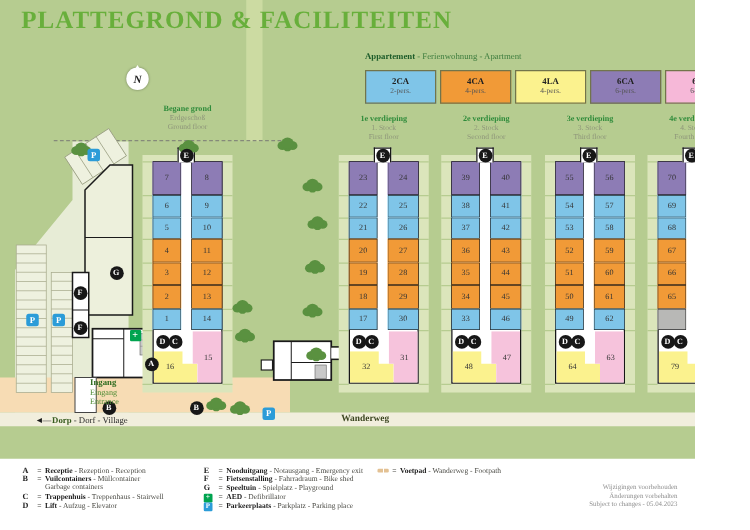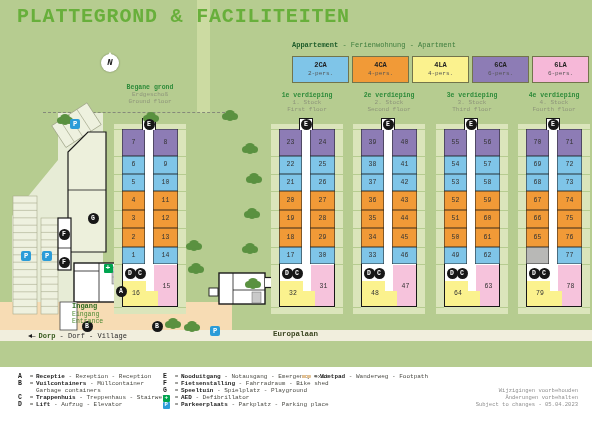--- a/index.html
+++ b/index.html
@@ -1,17 +1,17 @@
 <!DOCTYPE html>
 <html style="--map-green: #b6cc90; --panel: #dbe5bb; --park: #e7ecd6; --unit-purple: #8d7cb5; --unit-blue: #7fc5e8; --unit-orange: #f19a37; --unit-yellow: #fbf28e; --unit-pink: #f6c3dc; --unit-gray: #b8b8b6; --road: #f1eedd; --path-tan: #f7dcb4; --badge-black: #171717; --parking-blue: #2b9cd8; --aed-green: #00a44f; --title-green: #68af3b;"><head>
 <meta charset="utf-8">
 <style>
   html,body{margin:0;padding:0;}
   .stage{position:relative;width:556px;height:424px;overflow:hidden;
-    background:var(--map-green,#b6cc90);font-family:Liberation Mono, monospace;padding-left:36px;}
+    background:var(--map-green,#b6cc90);font-family:Liberation Serif, serif;}
   .abs{position:absolute;}
   
   .title{left:17px;top:5px;font-size:20px;font-weight:bold;letter-spacing:.8px;color:var(--title-green,#68af3b);}
   .subtitle{left:18px;top:36px;font-size:11px;color:#2b2b2b;}
   .compass{left:101px;top:54px;width:18px;height:18px;background:#fff;border-radius:50%;
     box-shadow:0 0 2px rgba(0,0,0,.4);display:flex;align-items:center;justify-content:center;
     font-size:9px;font-weight:bold;font-style:italic;color:#222;}
   .compass:before{content:"";position:absolute;top:-5px;left:6px;border:3px solid transparent;border-bottom:5px solid #fff;}
   
   .stripe{left:197px;top:0;width:13px;height:113px;background:#ccdba2;}
@@ -448,21 +448,21 @@
       <div class="tree" style="left: 249px; top: 173px;"></div>
       <div class="tree" style="left: 247px; top: 208px;"></div>
       <div class="tree" style="left: 245px; top: 243px;"></div>
       <div class="tree" style="left: 248px; top: 278px;"></div>
       <div class="tree" style="left: 189px; top: 240px;"></div>
       <div class="tree" style="left: 191px; top: 263px;"></div>
       <div class="tree" style="left: 168px; top: 318px;"></div>
       <div class="tree" style="left: 187px; top: 321px;"></div>
     </div>
 
-  <div class="abs street">Europalaan</div>
+  <div class="abs street">Wanderweg</div>
   <div class="abs village">
     <span class="arrow">◄—</span>
     <b>Dorp</b><span> - Dorf - Village</span>
   </div>
   <div class="abs entrance">
     <span class="e1">Ingang</span>
     <span class="e2">Eingang</span>
     <span class="e2">Entrance</span>
   </div>
 

